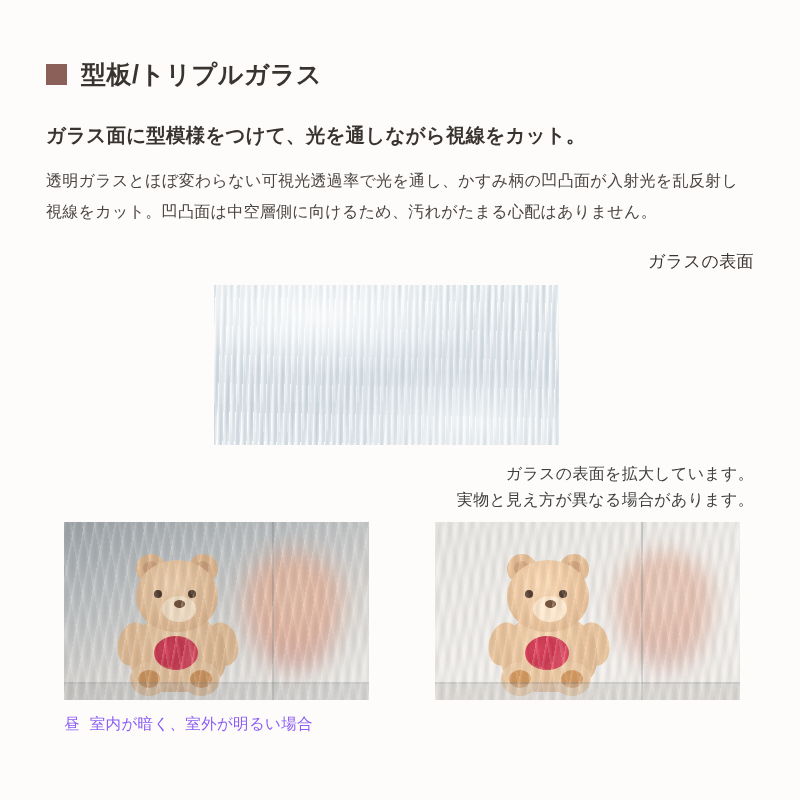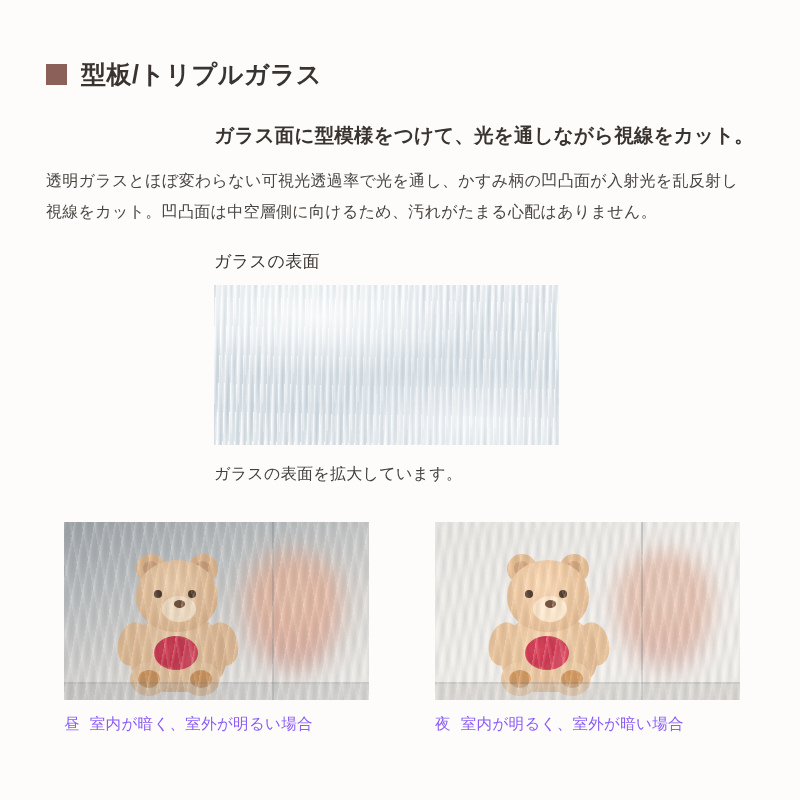--- a/index.html
+++ b/index.html
@@ -43,36 +43,36 @@
     color: #3a3430;
     line-height: 1.1;
   }
 
   .subtitle {
     margin-top: 17px;
     font-size: 19.5px;
     font-weight: bold;
     letter-spacing: 0.2px;
     color: #3a3430;
-    text-align: right;
   }
 
   .body-text {
     margin-top: 12px;
     font-size: 16px;
     line-height: 1.95;
     letter-spacing: 0.3px;
     color: #4a4440;
     max-width: 706px;
   }
 
   
   .surface-block {
     margin-top: 22px;
     padding-left: 168px;
+    text-align: right;
   }
   .surface-caption {
     font-size: 17px;
     color: #3a3430;
     letter-spacing: 0.4px;
     margin-bottom: 12px;
   }
   .surface-sample {
     width: 345px;
     height: 160px;
@@ -284,20 +284,21 @@
 
   <h2 class="subtitle">ガラス面に型模様をつけて、光を通しながら視線をカット。</h2>
 
   <p class="body-text">透明ガラスとほぼ変わらない可視光透過率で光を通し、かすみ柄の凹凸面が入射光を乱反射し視線をカット。凹凸面は中空層側に向けるため、汚れがたまる心配はありません。</p>
 
   <div class="surface-block">
     <div class="surface-caption">ガラスの表面</div>
     <div class="surface-sample"></div>
     <div class="surface-notes">
       <div>ガラスの表面を拡大しています。</div>
+      <div>実物と見え方が異なる場合があります。</div>
     </div>
   </div>
 
   <div class="compare-row">
 
     <div class="compare-item">
       <div class="photo day">
         <div class="blob"></div>
         <div class="bear">
           <div class="part ear l"></div>
@@ -348,19 +349,16 @@
           <div class="part nose"></div>
           <div class="part eye l"></div>
           <div class="part eye r"></div>
           <div class="part flowers"></div>
         </div>
         <div class="frame-line v"></div>
         <div class="bottom-band"></div>
         <div class="frame-line h"></div>
         <div class="glass-texture"></div>
       </div>
-      <div class="compare-caption">
-        <span class="key">夜</span><span>室内が明るく、室外が暗い場合</span>
-      </div>
     </div>
 
   </div>
 </div>
 
 </body></html>

